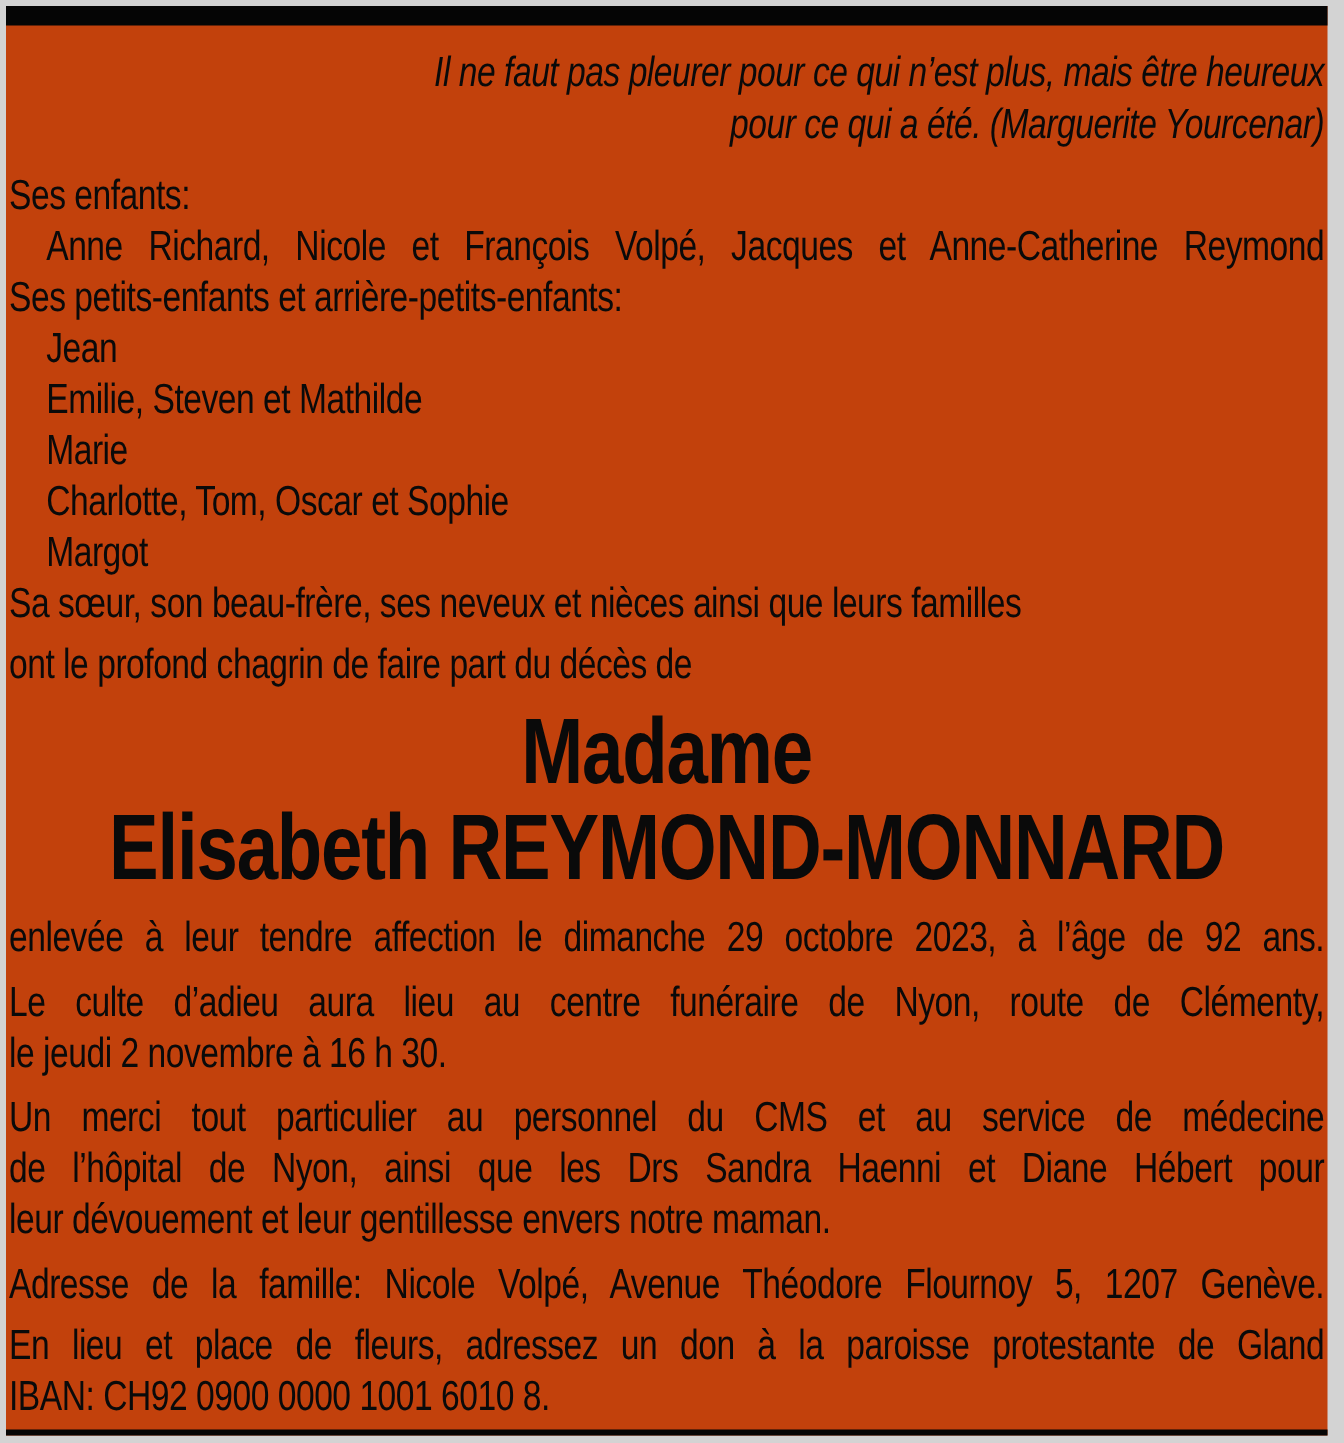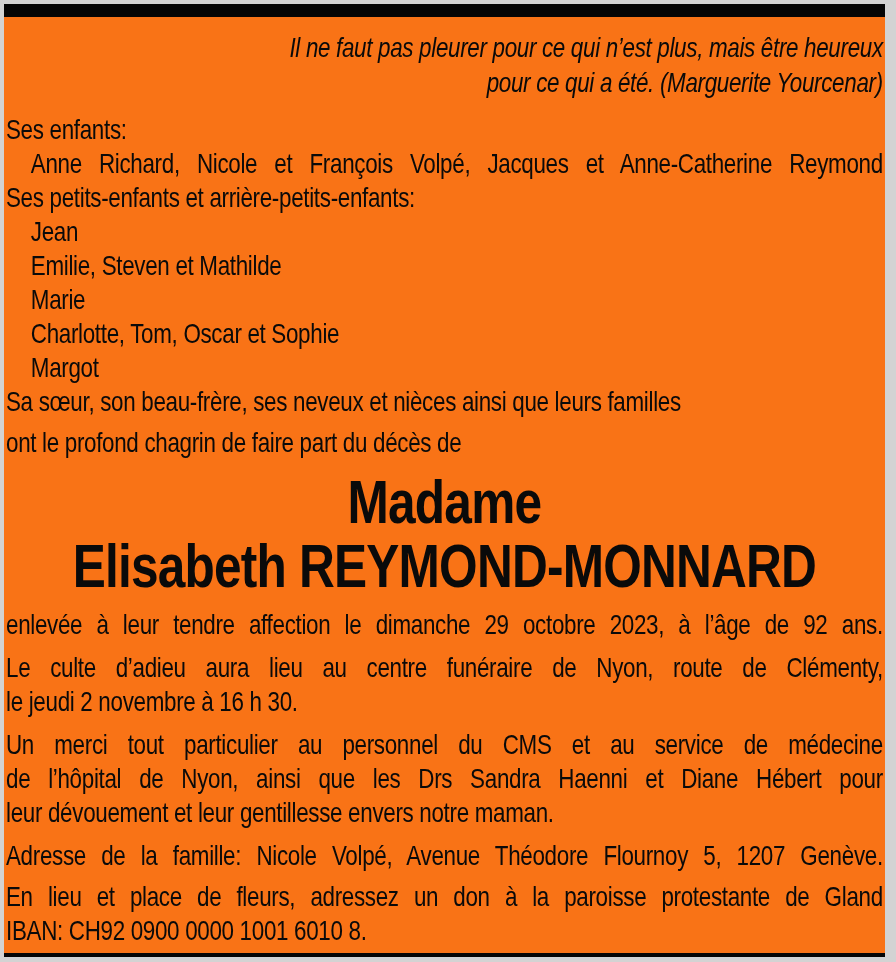--- a/index.html
+++ b/index.html
@@ -6,21 +6,21 @@
   body {
     width: 896px; height: 962px;
     background: #d3d3d3;
     overflow: hidden;
     font-family: "Liberation Sans", sans-serif;
     position: relative;
   }
   .sheet {
     position: absolute; left: 4px; top: 4px;
     width: 881px; height: 953px;
-    background: #f97316;
+    background: #c2410c;
     border-top: 13px solid #050505;
     border-bottom: 4px solid #050505;
     box-sizing: border-box;
     padding: 0 2px;
     overflow: hidden;
   }
   
   .condense {
     width: 1096px;
     transform: scaleX(0.8);

